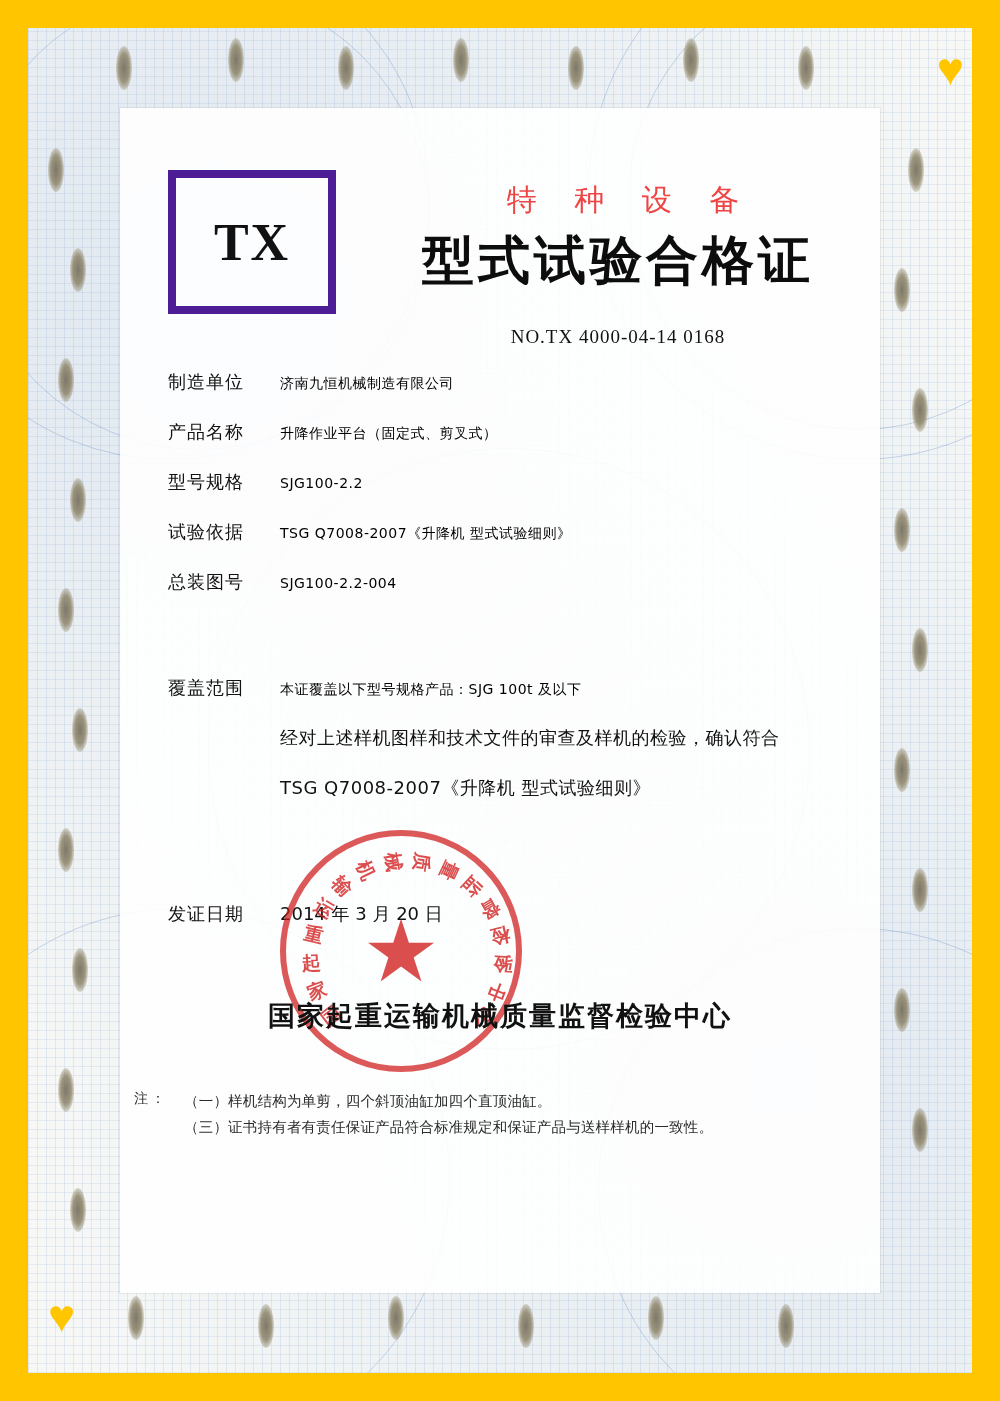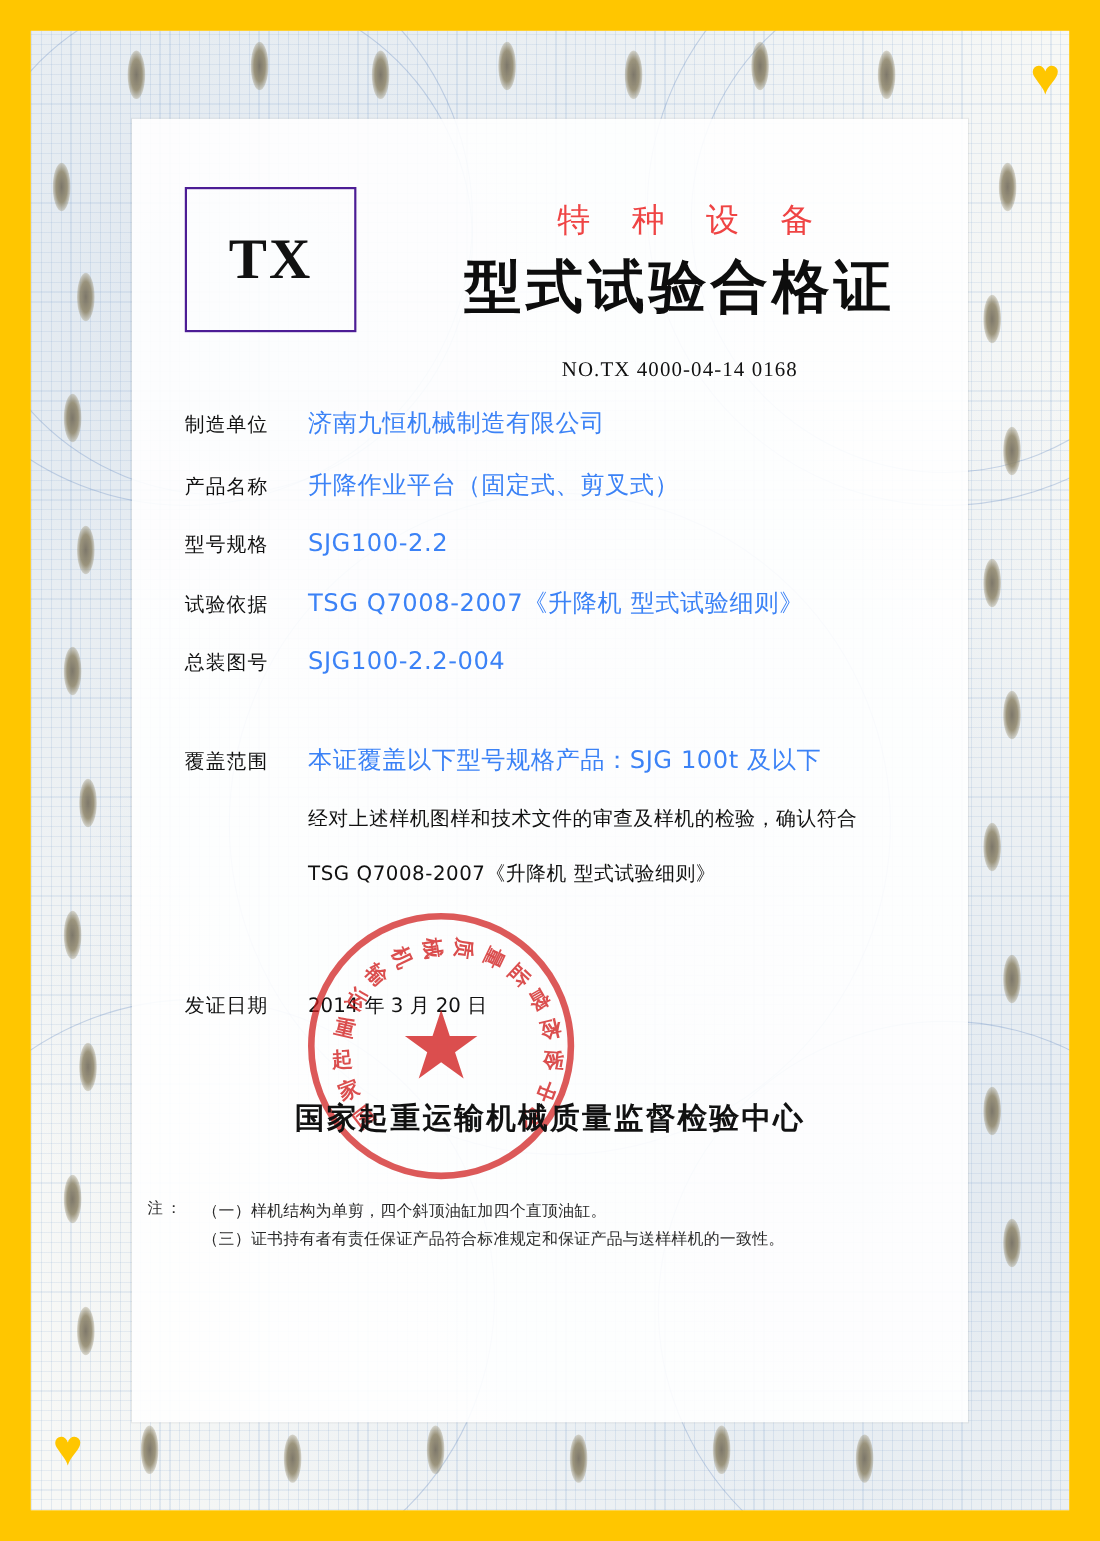--- a/index.html
+++ b/index.html
@@ -69,21 +69,21 @@
     left: 120px; top: 108px;
     width: 760px; height: 1185px;
     background: rgba(255,255,255,0.90);
     box-shadow: 0 0 0 1px rgba(0,0,0,0.06);
   }
 
   .tx-box {
     position: absolute;
     left: 48px; top: 62px;
     width: 152px; height: 128px;
-    border: 2px solid #4c1d95;
+    border: 8px solid #4c1d95;
     display: flex;
     align-items: center;
     justify-content: center;
   }
   .tx-box span {
     font-family: "Liberation Serif", serif;
     font-size: 52px;
     font-weight: bold;
     letter-spacing: 2px;
     color: #111;
@@ -135,22 +135,22 @@
   .row .lbl {
     width: 112px;
     flex: 0 0 112px;
     font-family: "DejaVu Sans", sans-serif;
     font-size: 18px;
     letter-spacing: 1px;
     color: #111;
   }
   .row .val {
     font-family: "DejaVu Sans", sans-serif;
-    font-size: 22px;
-    color: #3b82f6;
+    font-size: 14px;
+    color: #000000;
     letter-spacing: .5px;
     text-align: center;
   }
 
   .coverage {
     position: absolute;
     left: 48px;
     top: 568px;
     width: 700px;
   }

